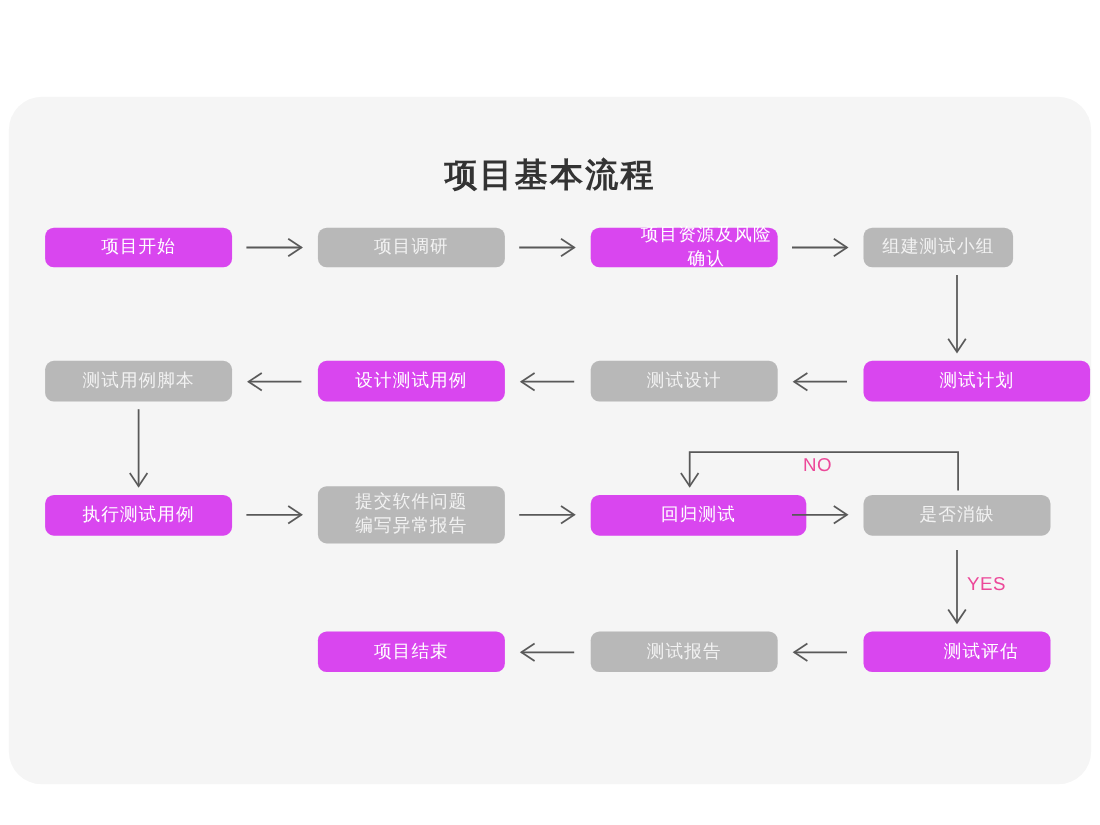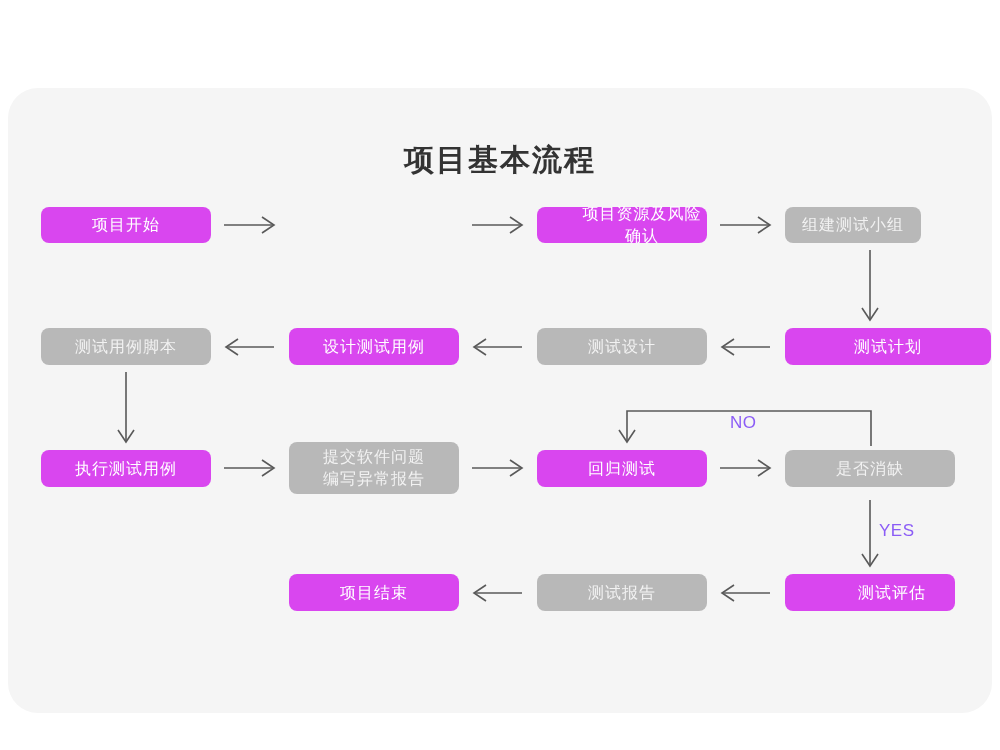--- a/index.html
+++ b/index.html
@@ -58,21 +58,21 @@
     color: #ffffff;
     font-family: Liberation Serif, serif;
   }
   .node.gray {
     background: #b8b8b8;
     color: #f2f2f2;
   }
   .edge-label {
     position: absolute;
     font-size: 17px;
-    color: #8b5cf6;
+    color: #ec4899;
     letter-spacing: 0.5px;
     font-family: "Liberation Sans", "DejaVu Sans", sans-serif;
   }
   svg.connectors {
     position: absolute;
     left: 0;
     top: 0;
     width: 1000px;
     height: 750px;
     pointer-events: none;
@@ -88,32 +88,33 @@
 </head>
 <body>
 
 <div id="canvas">
 
   <div class="card"></div>
 
   <div class="chart-title">项目基本流程</div>
 
   <div class="node purple" style="left:41px;  top:207px; width:170px; height:36px;">项目开始</div>
+  <div class="node gray" style="left:289px; top:207px; width:170px; height:36px;">项目调研</div>
   <div class="node purple" style="left:537px; top:207px; width:170px; height:36px;padding-left:40px;">项目资源及风险确认</div>
   <div class="node gray" style="left:785px; top:207px; width:136px; height:36px;">组建测试小组</div>
 
   <div class="node gray" style="left:41px;  top:328px; width:170px; height:37px;">测试用例脚本</div>
   <div class="node purple" style="left:289px; top:328px; width:170px; height:37px;">设计测试用例</div>
   <div class="node gray" style="left:537px; top:328px; width:170px; height:37px;">测试设计</div>
   <div class="node purple" style="left:785px; top:328px; width:206px; height:37px;">测试计划</div>
 
   <div class="node purple" style="left:41px;  top:450px; width:170px; height:37px;">执行测试用例</div>
   <div class="node gray" style="left:289px; top:442px; width:170px; height:52px;">提交软件问题
 编写异常报告</div>
-  <div class="node purple" style="left:537px; top:450px; width:170px; height:37px;">回归测试</div>
+  <div class="node purple" style="left:537px; top:450px; width:196px; height:37px;">回归测试</div>
   <div class="node gray" style="left:785px; top:450px; width:170px; height:37px;">是否消缺</div>
 
   <div class="node purple" style="left:289px; top:574px; width:170px; height:37px;">项目结束</div>
   <div class="node gray" style="left:537px; top:574px; width:170px; height:37px;">测试报告</div>
   <div class="node purple" style="left:785px; top:574px; width:170px; height:37px;padding-left:44px;">测试评估</div>
 
   <svg class="connectors" viewBox="0 0 1000 750">
 
     <g>
       <line x1="224" y1="225" x2="274" y2="225"></line>

